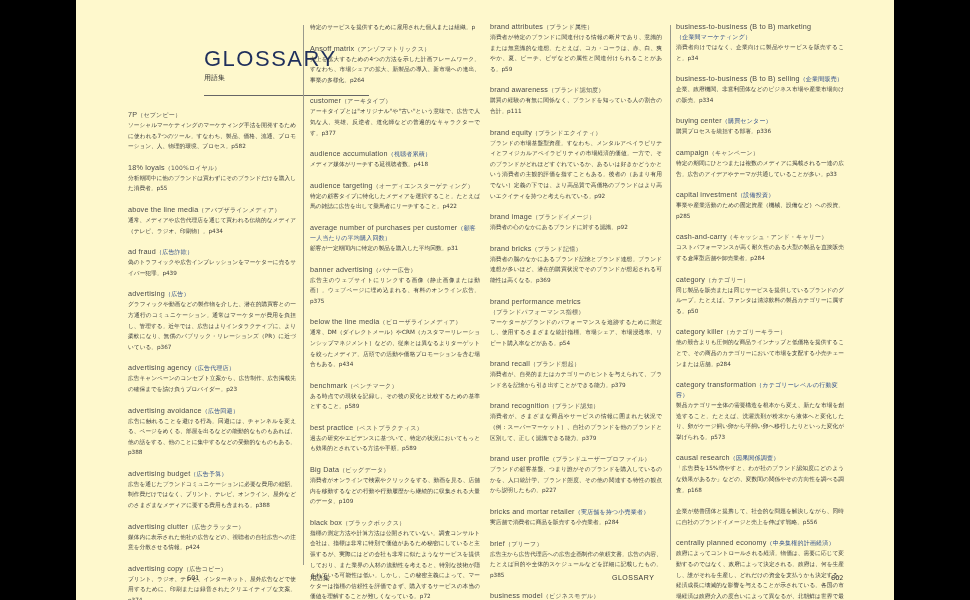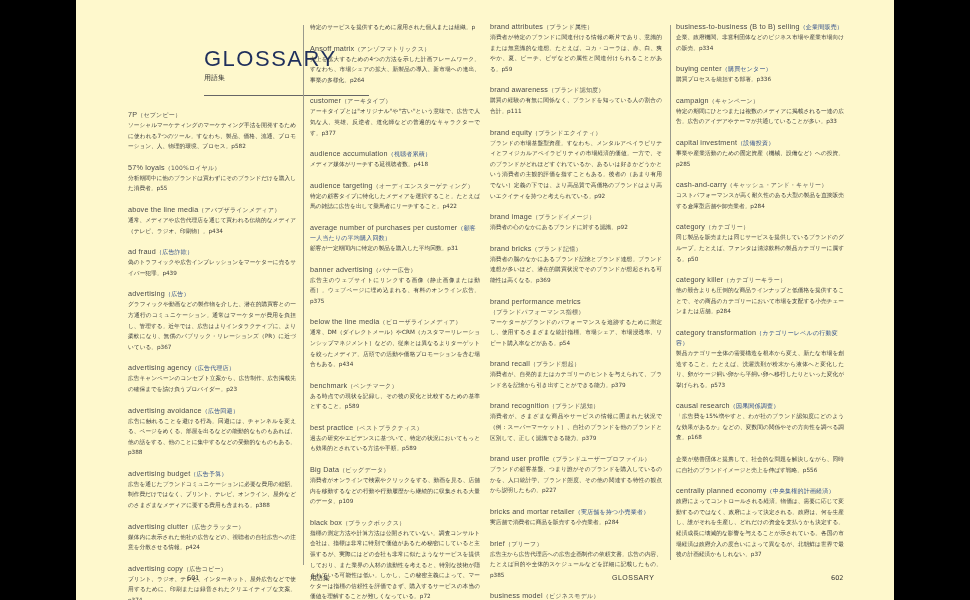--- a/index.html
+++ b/index.html
@@ -30,21 +30,21 @@
 
   <div class="rule-v" style="left:227px; top:25px; height:540px;"></div>
   <div class="rule-v" style="left:594px; top:25px; height:535px;"></div>
 
   <div class="col" style="left:52px; top:110px; width:168px;">
       <div class="entry">
         <div class="term"><span>7P</span><span class="jp">（セブンピー）</span></div>
         <div class="def">ソーシャルマーケティングのマーケティング手法を開発するために使われる7つのツール。すなわち、製品、価格、流通、プロモーション、人、物理的環境、プロセス。p582</div>
       </div>
       <div class="entry">
-        <div class="term"><span>57% loyals</span><span class="jp">（100%ロイヤル）</span></div>
+        <div class="term"><span>18% loyals</span><span class="jp">（100%ロイヤル）</span></div>
         <div class="def">分析期間中に他のブランドは買わずにそのブランドだけを購入した消費者。p55</div>
       </div>
       <div class="entry">
         <div class="term"><span>above the line media</span><span class="jp">（アバブザラインメディア）</span></div>
         <div class="def">通常、メディアや広告代理店を通じて買われる伝統的なメディア（テレビ、ラジオ、印刷物）。p434</div>
       </div>
       <div class="entry">
         <div class="term"><span>ad fraud</span><span class="jp blue">（広告詐欺）</span></div>
         <div class="def">偽のトラフィックや広告インプレッションをマーケターに売るサイバー犯罪。p439</div>
       </div>
@@ -165,20 +165,24 @@
       </div>
       <div class="entry">
         <div class="term"><span>brief</span><span class="jp">（ブリーフ）</span></div>
         <div class="def">広告主から広告代理店への広告企画制作の依頼文書。広告の内容、たとえば目的や全体的スケジュールなどを詳細に記載したもの。p385</div>
       </div>
       <div class="entry">
         <div class="term"><span>business model</span><span class="jp">（ビジネスモデル）</span></div>
       </div>
     </div>
   <div class="col" style="left:600px; top:22px; width:168px;">
+      <div class="entry">
+        <div class="term"><span>business-to-business (B to B) marketing</span><br><span class="jp blue">（企業間マーケティング）</span></div>
+        <div class="def">消費者向けではなく、企業向けに製品やサービスを販売すること。p34</div>
+      </div>
       <div class="entry">
         <div class="term"><span>business-to-business (B to B) selling</span><span class="jp blue">（企業間販売）</span></div>
         <div class="def">企業、政府機関、非営利団体などのビジネス市場や産業市場向けの販売。p334</div>
       </div>
       <div class="entry">
         <div class="term"><span>buying center</span><span class="jp blue">（購買センター）</span></div>
         <div class="def">購買プロセスを統括する部署。p336</div>
       </div>
       <div class="entry">
         <div class="term"><span>campaign</span><span class="jp">（キャンペーン）</span></div>

